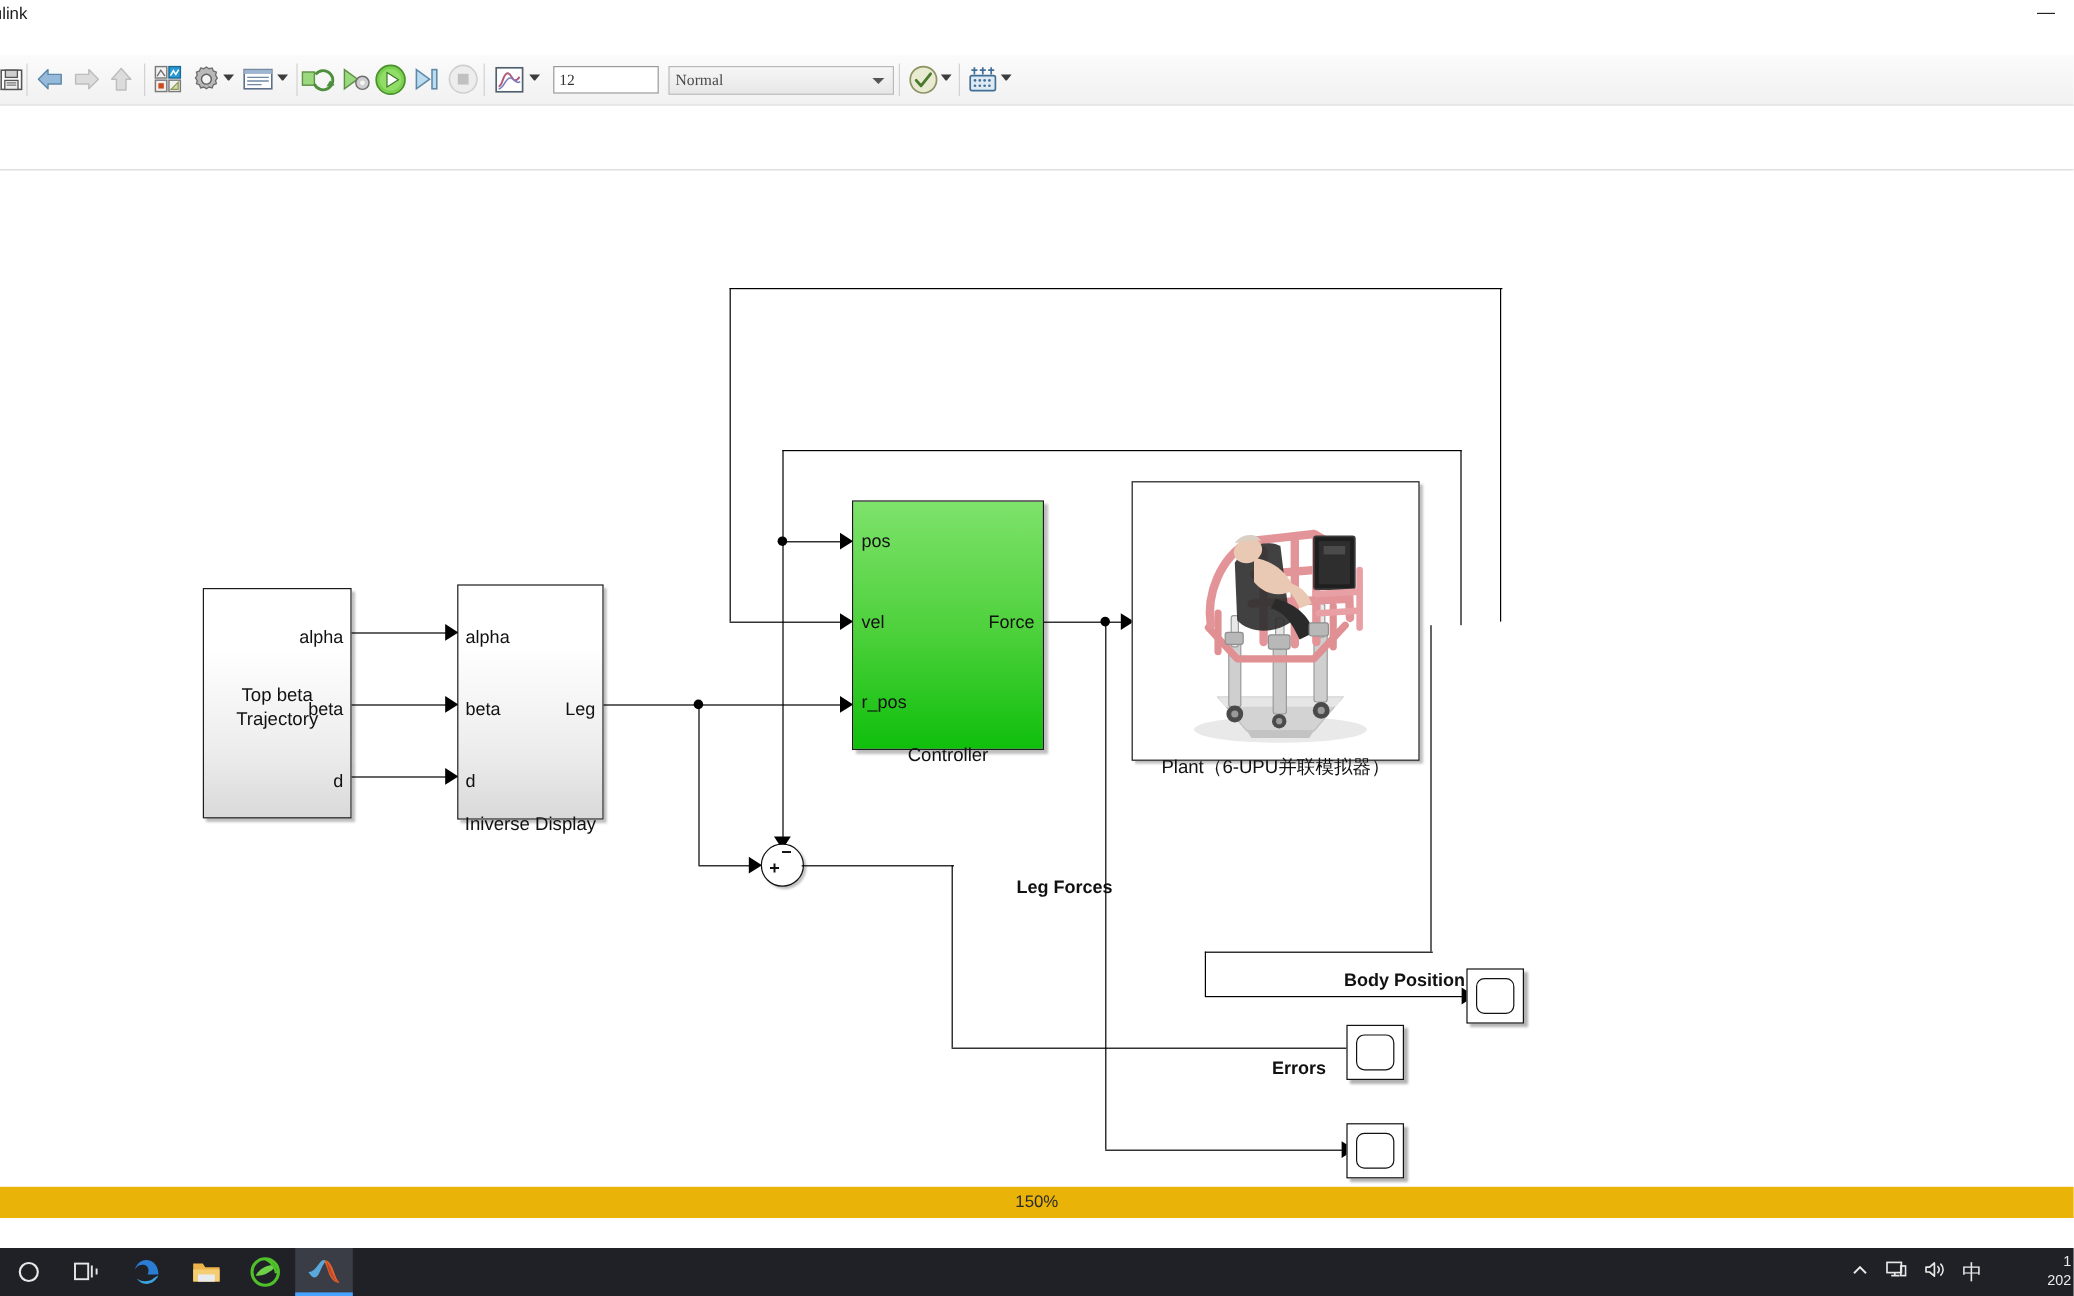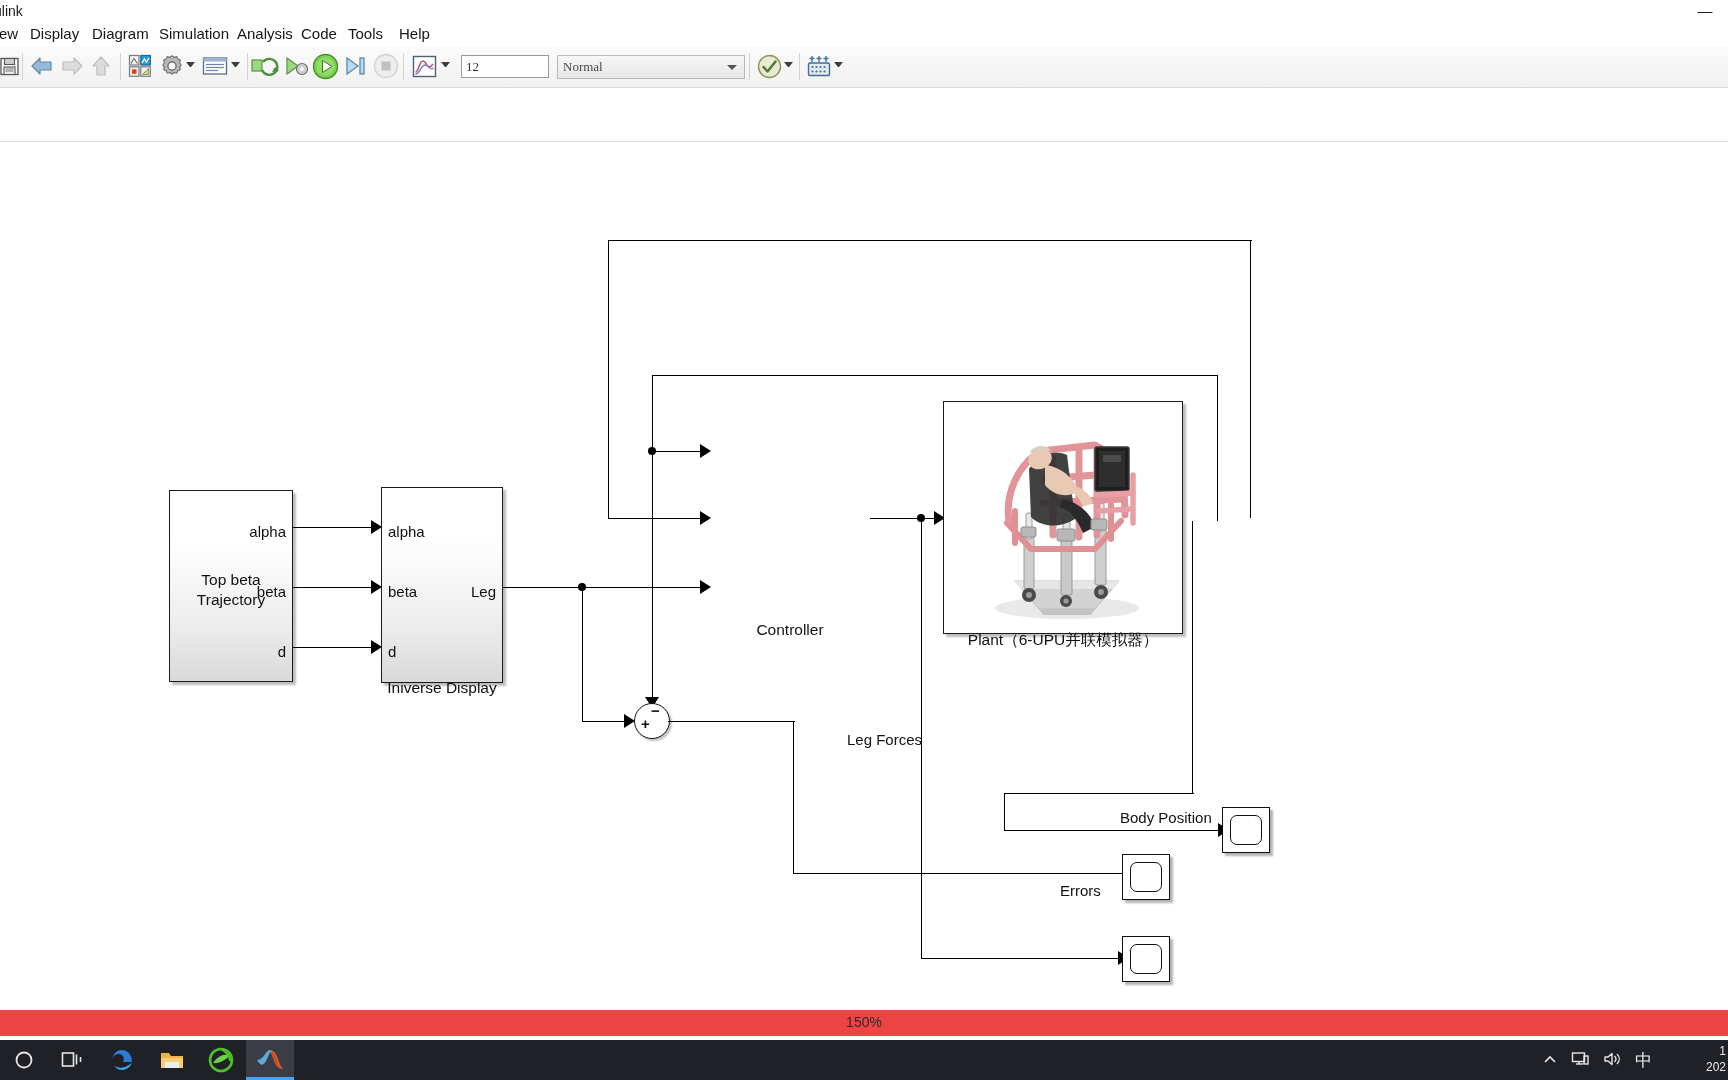--- a/index.html
+++ b/index.html
@@ -54,64 +54,54 @@
   .sl-block.plain{background:#ffffff;}
   .port-lbl{position:absolute;font-size:15px;color:#111;white-space:nowrap;}
   .blk-caption{position:absolute;font-size:15.5px;color:#111;text-align:center;white-space:nowrap;line-height:20px;}
 
   
   .wire-h{position:absolute;height:0;border-top:1.4px solid #000;}
   .wire-v{position:absolute;width:0;border-left:1.4px solid #000;}
   .arrow-r{position:absolute;width:0;height:0;border-top:7px solid transparent;border-bottom:7px solid transparent;border-left:11px solid #000;}
   .arrow-d{position:absolute;width:0;height:0;border-left:7px solid transparent;border-right:7px solid transparent;border-top:11px solid #000;}
   .junction{position:absolute;width:8px;height:8px;border-radius:50%;background:#000;}
-  .sig-lbl{position:absolute;font-size:15px;color:#111;white-space:nowrap;}
+  .sig-lbl{position:absolute;font-size:15px;color:#111;white-space:nowrap;font-weight:bold;}
 
   
   .sum{position:absolute;width:34px;height:34px;border-radius:50%;border:1.5px solid #111;background:#fff;box-shadow:2px 2px 2px rgba(0,0,0,.25);}
   .sum .sgn{position:absolute;font-size:15px;color:#111;font-weight:600;}
 
   
   .scope{position:absolute;box-sizing:border-box;border:1.6px solid #111;background:#fff;box-shadow:3px 3px 2px rgba(0,0,0,.3);}
   .scope .inner{position:absolute;left:7px;top:7px;right:7px;bottom:7px;border:1.6px solid #111;border-radius:7px;background:#fff;}
 
   
   .plant-photo{position:absolute;left:1px;top:1px;right:1px;bottom:1px;overflow:hidden;background:#fff;}
 
   
-  .statusbar{position:absolute;left:0;top:1010px;width:1728px;height:26px;background:#ef4444;}
+  .statusbar{position:absolute;left:0;top:989px;width:1728px;height:26px;background:#eab308;}
   .status-zoom{position:absolute;left:0;top:4px;width:1728px;text-align:center;font-size:14px;color:#2b2b2b;}
 
   
   .taskbar{position:absolute;left:0;top:1040px;width:1728px;height:40px;background:#1f2127;}
   .tb-ico{position:absolute;top:0;height:40px;width:48px;display:flex;align-items:center;justify-content:center;cursor:default;}
   .tb-ico.active{background:#3a3d45;border-bottom:3px solid #4aa3ff;box-sizing:border-box;}
   .tray{position:absolute;top:0;height:40px;display:flex;align-items:center;color:#e9e9e9;font-size:15px;gap:14px;}
   .clock{position:absolute;right:2px;top:3px;color:#e9e9e9;font-size:12px;text-align:right;line-height:16px;}
 </style>
 </head>
 <body>
 
 <div id="app">
 
   <div class="titlebar">
     <div class="title-text">ulink</div>
     <div class="win-min">—</div>
   </div>
 
-  <div class="menubar">
-    <div class="menu-item" style="left:-4px">ew</div>
-    <div class="menu-item" style="left:27px">Display</div>
-    <div class="menu-item" style="left:89px">Diagram</div>
-    <div class="menu-item" style="left:156px">Simulation</div>
-    <div class="menu-item" style="left:234px">Analysis</div>
-    <div class="menu-item" style="left:298px">Code</div>
-    <div class="menu-item" style="left:345px">Tools</div>
-    <div class="menu-item" style="left:396px">Help</div>
-  </div>
 
   <div class="toolbar">
 
     <div class="tb-btn" style="left:-6px">
       <svg width="21" height="21" viewBox="0 0 21 21">
         <rect x="2" y="2.5" width="17" height="16" fill="#fdfdfd" stroke="#555" stroke-width="1.3"></rect>
         <rect x="5.5" y="2.5" width="10" height="6" fill="#cfcfcf" stroke="#555" stroke-width="1.1"></rect>
         <rect x="5" y="11" width="11" height="7.5" fill="#eee" stroke="#555" stroke-width="1.1"></rect>
         <line x1="6.5" y1="13" x2="14.5" y2="13" stroke="#777" stroke-width="1"></line>
         <line x1="6.5" y1="15" x2="14.5" y2="15" stroke="#777" stroke-width="1"></line>
@@ -318,20 +308,26 @@
     </div>
 
     <div class="wire-h" style="left:503px;top:470px;width:201px"></div>
     <div class="junction" style="left:578px;top:466px"></div>
     <div class="arrow-r" style="left:700px;top:463px"></div>
 
     <div class="wire-v" style="left:582px;top:470px;height:134px"></div>
     <div class="wire-h" style="left:582px;top:604px;width:47px"></div>
     <div class="arrow-r" style="left:624px;top:597px"></div>
 
+    <div class="sl-block green" style="left:710px;top:300px;width:160px;height:208px">
+      <div class="port-lbl" style="left:7px;top:25px">pos</div>
+      <div class="port-lbl" style="left:7px;top:92px">vel</div>
+      <div class="port-lbl" style="left:7px;top:159px">r_pos</div>
+      <div class="port-lbl" style="right:7px;top:92px">Force</div>
+    </div>
     <div class="blk-caption" style="left:700px;top:503px;width:180px">
       <div>Controller</div>
     </div>
 
     <div class="wire-h" style="left:870px;top:401px;width:67px"></div>
     <div class="junction" style="left:917px;top:397px"></div>
     <div class="arrow-r" style="left:934px;top:394px"></div>
     <div class="wire-v" style="left:921px;top:401px;height:440px"></div>
     <div class="wire-h" style="left:921px;top:841px;width:200px"></div>
     <div class="arrow-r" style="left:1118px;top:834px"></div>

